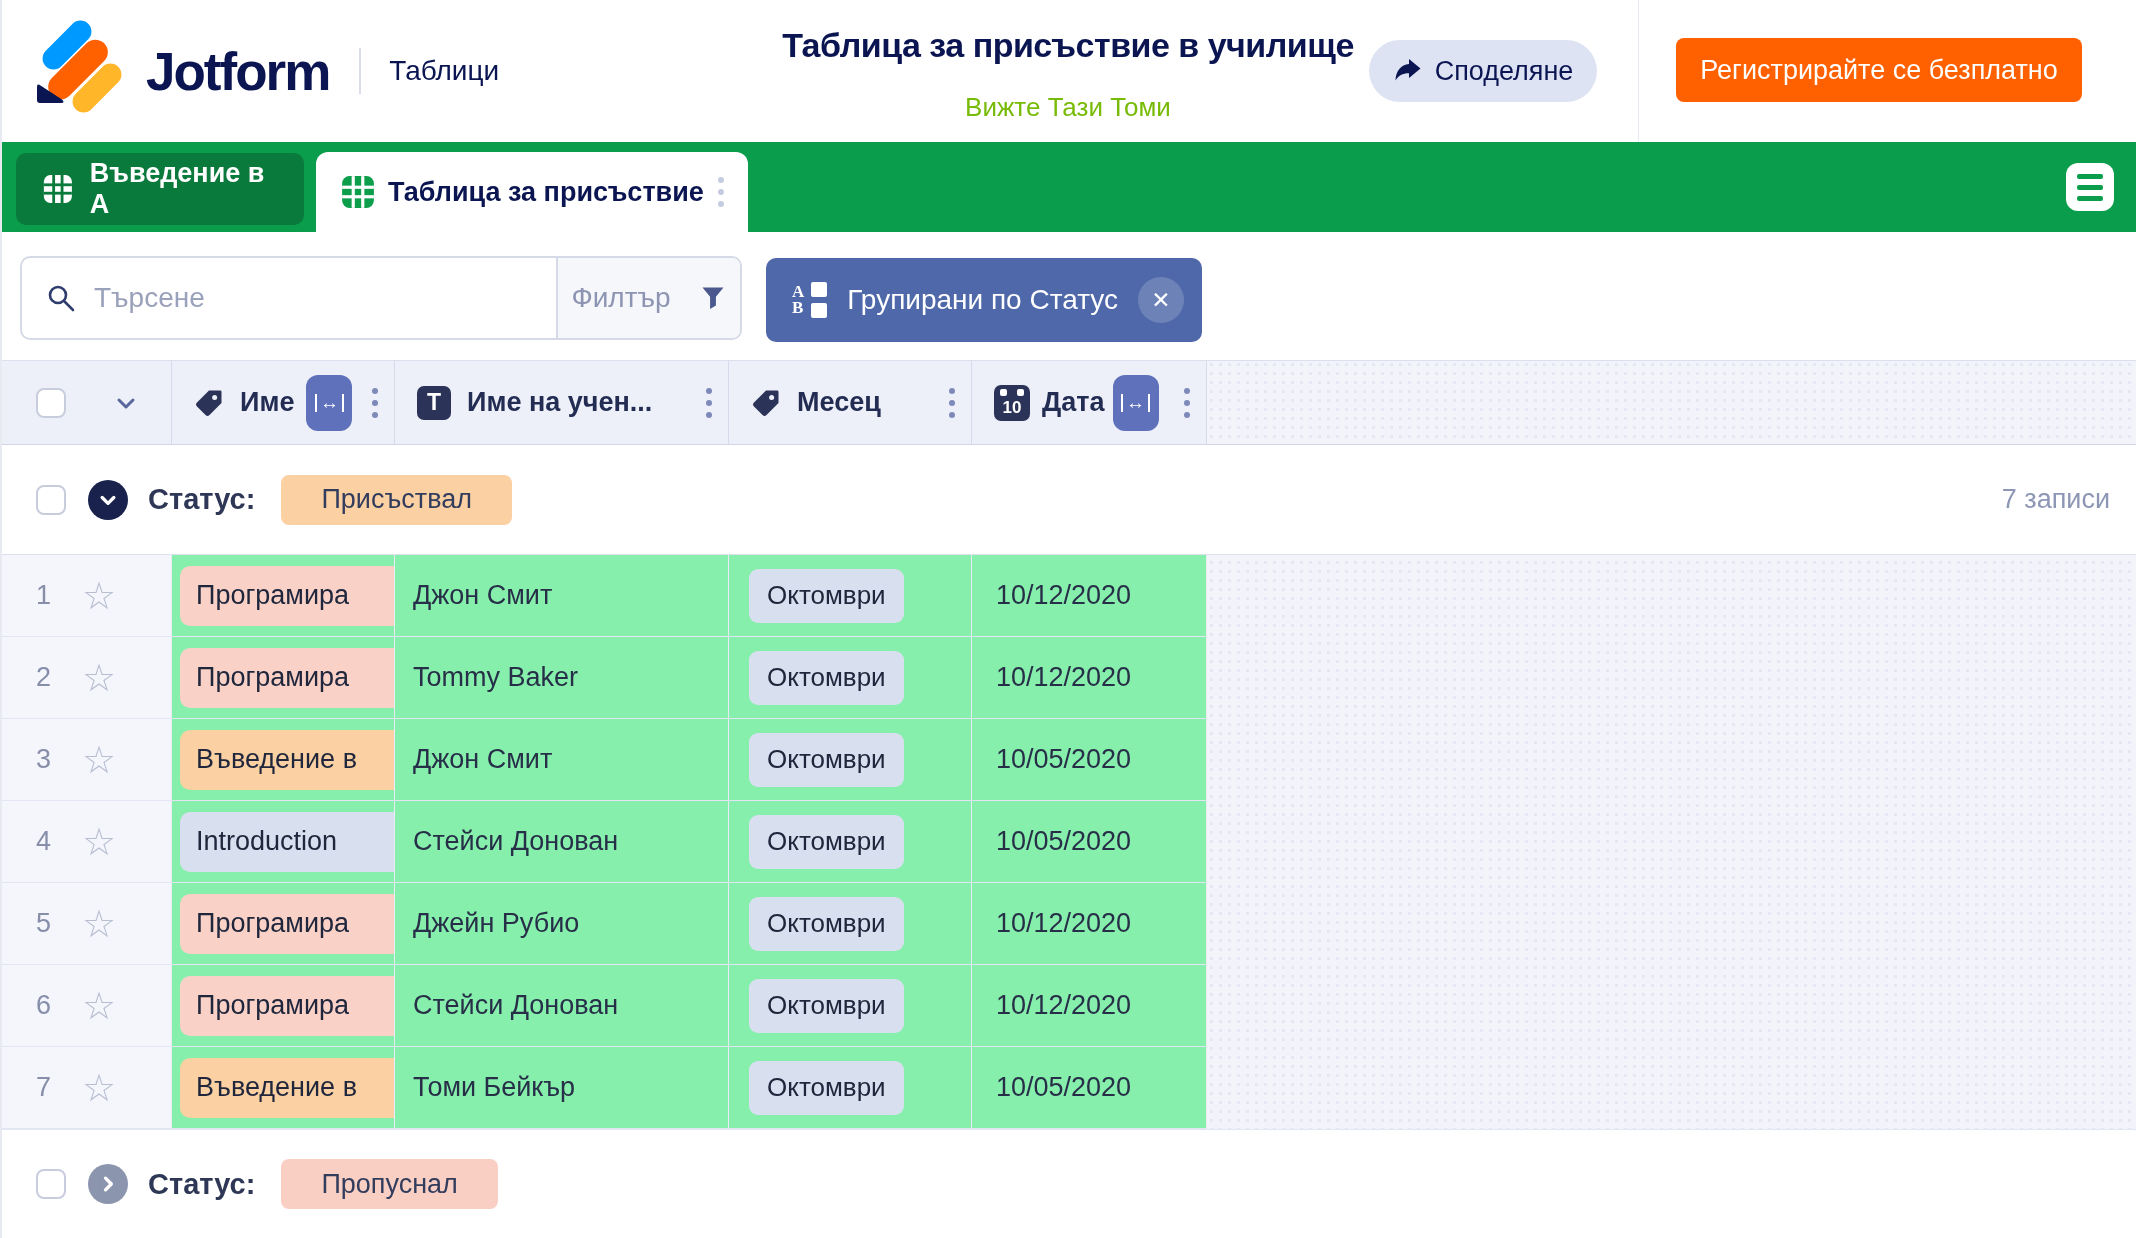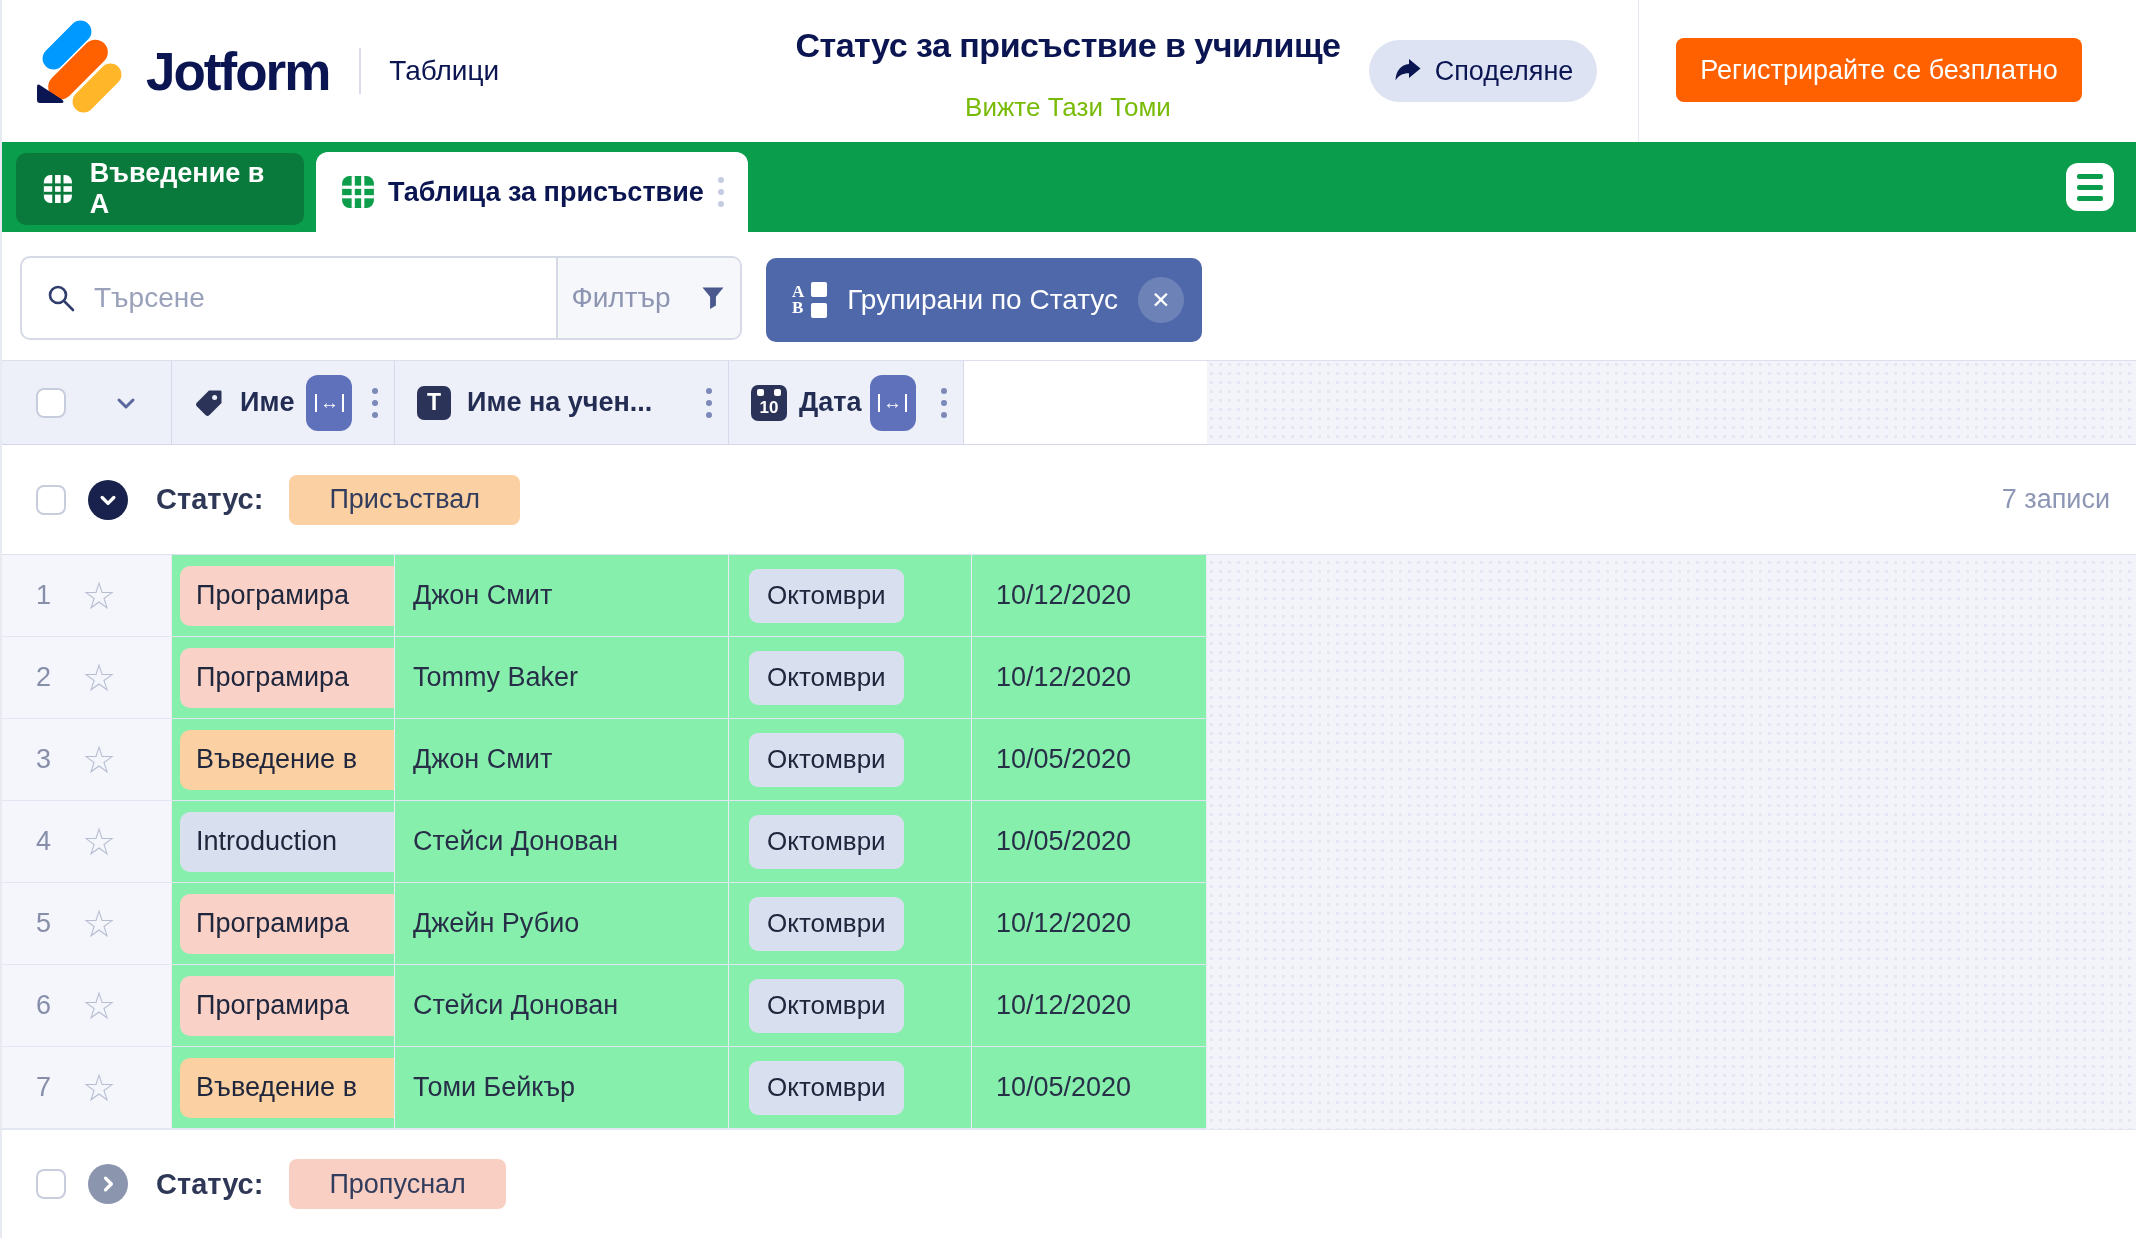--- a/index.html
+++ b/index.html
@@ -94,21 +94,21 @@
 
   
   .group-row { left: 0; width: 2136px; background: #fff; display: flex; align-items: center; z-index: 2; }
   .group-row-1 { top: 445px; height: 110px; border-bottom: 1px solid #dde1ee; }
   .group-row-2 { top: 1129px; height: 109px; border-top: 1px solid #e4e7f2; }
   .group-row .checkbox { margin-left: 36px; }
   .toggle-circle { width: 40px; height: 40px; border-radius: 50%; margin-left: 22px;
     display: flex; align-items: center; justify-content: center; cursor: pointer; flex: none; }
   .toggle-expanded { background: #19224c; }
   .toggle-collapsed { background: #8b96ae; }
-  .group-label { margin-left: 28px; font-size: 29px; font-weight: 700; color: #2e3756; }
+  .group-label { margin-left: 20px; font-size: 29px; font-weight: 700; color: #2e3756; }
   .group-badge { margin-left: 26px; height: 50px; border-radius: 8px; padding: 0 40px;
     display: flex; align-items: center; font-size: 27px; color: #323c5c; }
   .group-count { margin-left: auto; margin-right: 26px; font-size: 27px; color: #8d97b5; }
 
   
   .rows { left: 0; top: 555px; width: 2136px; z-index: 1; }
   .row { display: flex; height: 82px; }
   .cell { border-bottom: 1px solid #e2e6f2; border-right: 1px solid #e9ebf5; display: flex; align-items: center; background: #86efac; }
   .gutter { width: 172px; background: #f5f6fb; padding-left: 36px; cursor: pointer; }
   .row-num { width: 34px; font-size: 27px; color: #878ea9; }
@@ -123,21 +123,21 @@
   .c-date { width: 235px; padding-left: 24px; font-size: 27px; color: #272e47; cursor: pointer; }
   .c-fill { flex: 1; border: none; background: transparent; }
 </style>
 </head>
 <body>
 
 <div class="abs page-edge"></div>
 
 <div class="abs header">
   <div class="title-wrap">
-    <div class="page-title">Статус за присъствие в училище</div><br>
+    <div class="page-title">Таблица за присъствие в училище</div><br>
     <span class="page-subtitle">Вижте Тази Томи</span>
   </div>
 
   <div class="logo-area">
     <div class="logo-mark">
       <span class="bar lm-blue"></span>
       <span class="bar lm-red"></span>
       <span class="bar lm-yellow"></span>
       <svg class="bar lm-navy" width="28" height="22" viewBox="0 0 28 22">
         <path d="M0 5 Q0 1 3.5 3.5 L25 17.5 Q28.5 21 24 21 L3 21 Q0 21 0 18 Z" fill="#0a1551"></path>
@@ -268,20 +268,32 @@
   <div class="th th-student">
     <span class="ticon">T</span>
     <span class="label">Име на учен...</span>
     <span class="vdots">
         <i></i>
         <i></i>
         <i></i>
       </span>
   </div>
 
+  <div class="th th-month">
+    <svg class="tag-icon-svg" width="30" height="30" viewBox="0 0 24 24">
+      <path d="M12 2 L21 2 a1 1 0 0 1 1 1 L22 12 L12.4 21.6 a2.3 2.3 0 0 1 -3.2 0 L2.4 14.8 a2.3 2.3 0 0 1 0 -3.2 Z" fill="#2b3358"></path>
+      <circle cx="16.5" cy="7.5" r="2" fill="#eef0f9"></circle>
+    </svg>
+    <span class="label">Месец</span>
+    <span class="vdots">
+        <i></i>
+        <i></i>
+        <i></i>
+      </span>
+  </div>
 
   <div class="th th-date">
     <span class="calendar-icon">
       <span class="calendar-day">10</span>
     </span>
     <span class="label">Дата</span>
     <span class="resize-badge">
       <span class="rb-bar"></span>
         <span class="rb-arrow">↔</span>
         <span class="rb-bar"></span>

